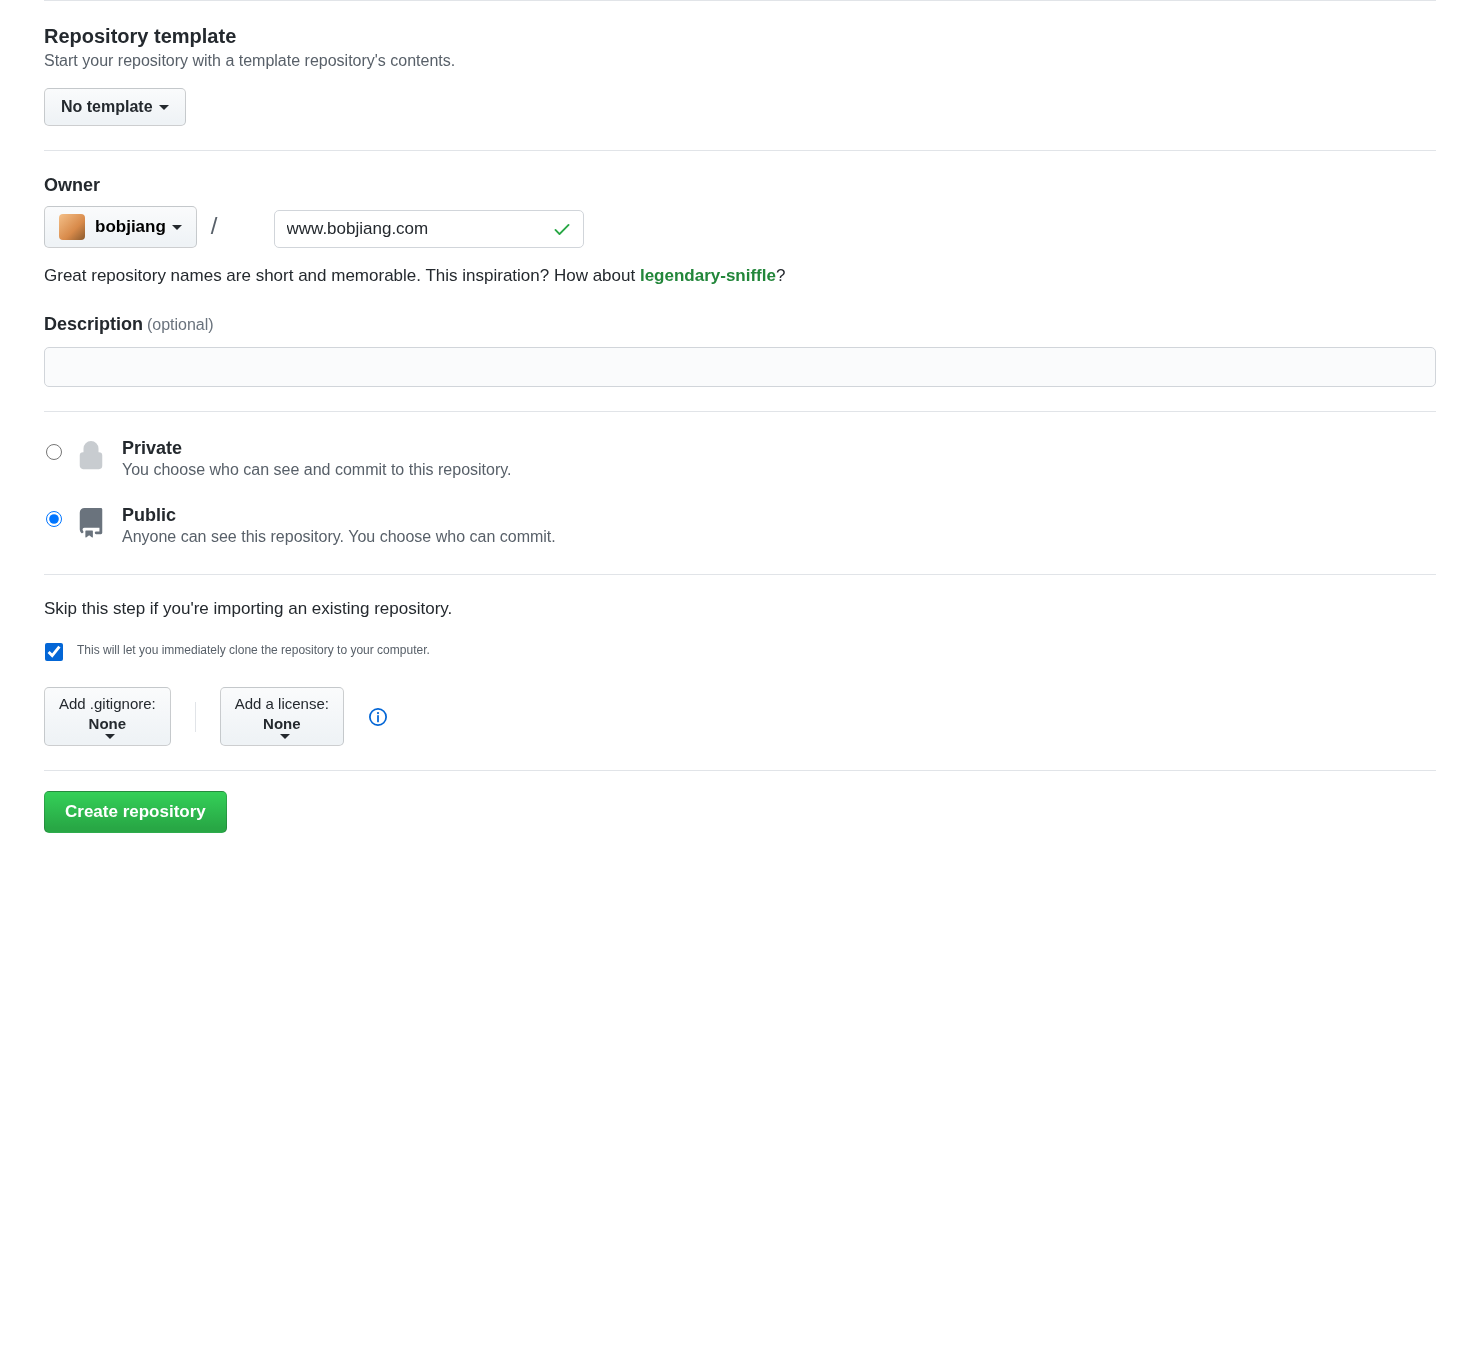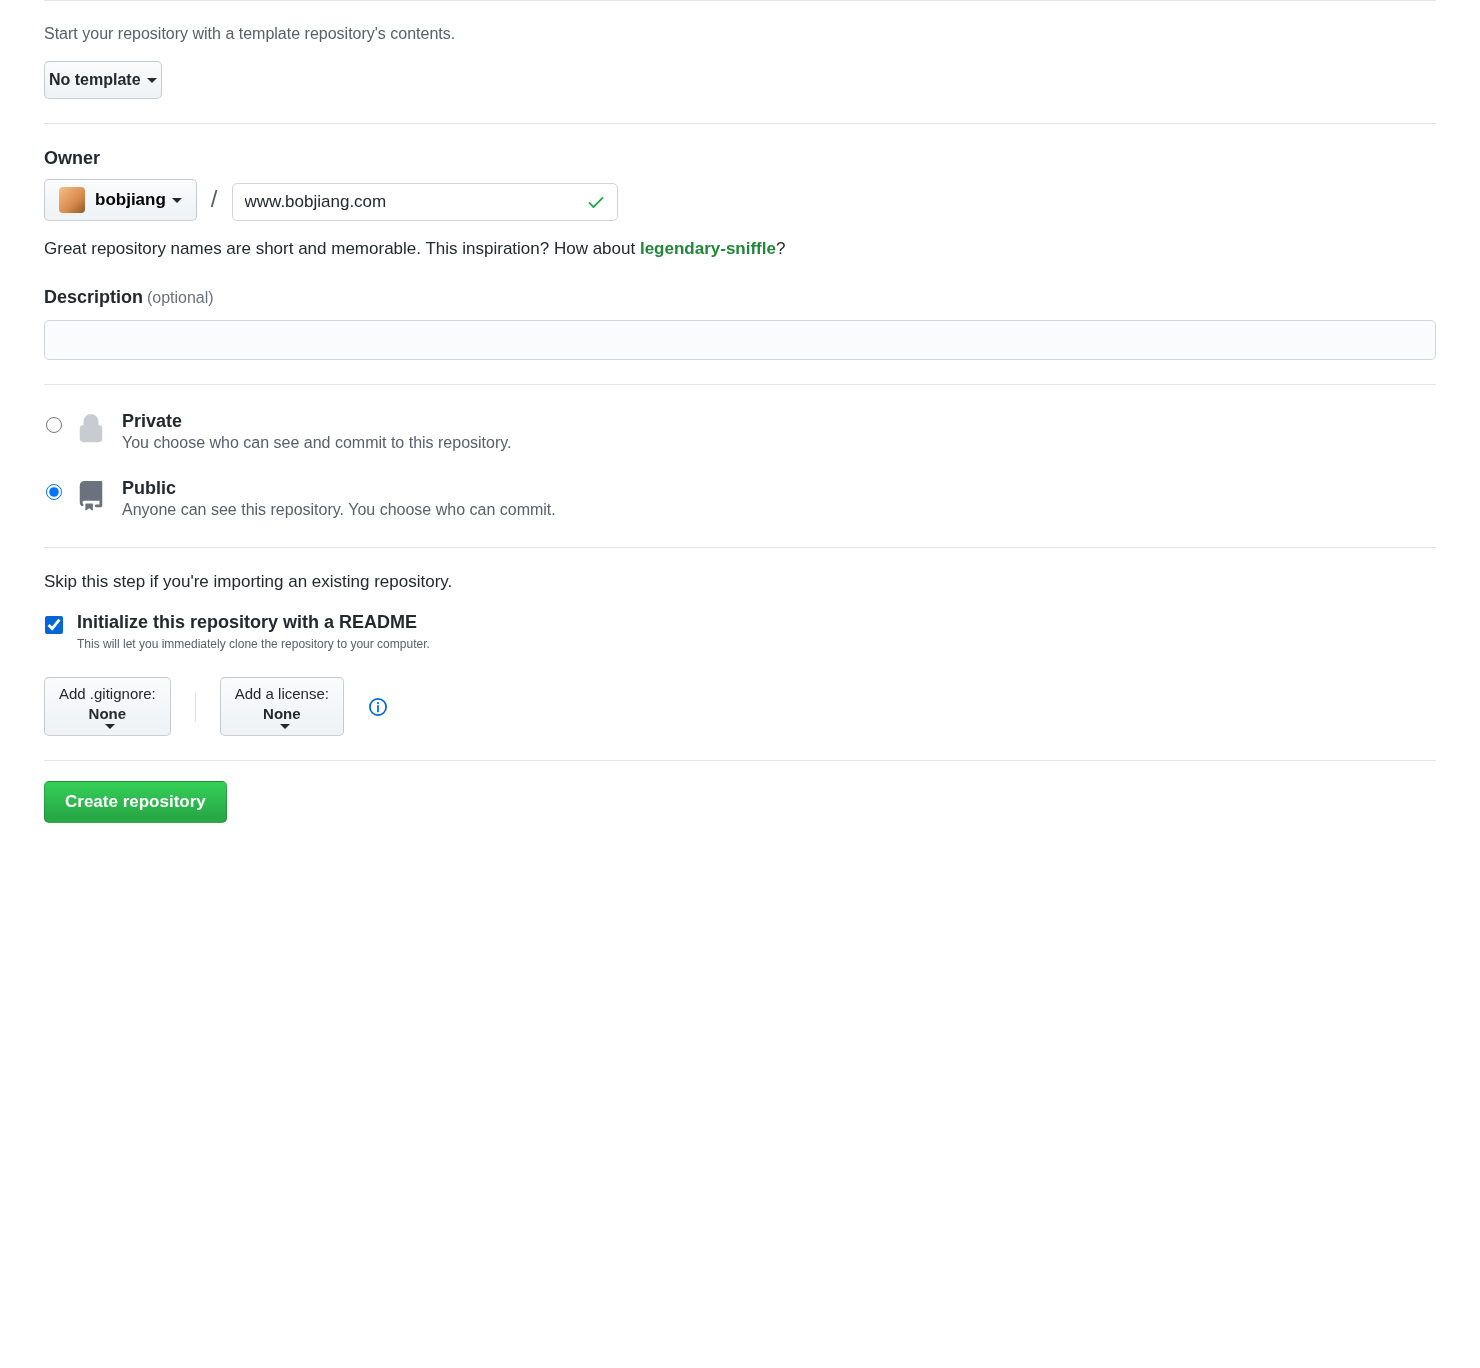--- a/index.html
+++ b/index.html
@@ -19,21 +19,21 @@
     border: none;
     border-top: 1px solid #e1e4e8;
     margin: 0;
   }
   .section { padding: 24px 0; }
   .heading { font-size: 20px; font-weight: 600; margin: 0 0 4px 0; }
   .subtext { color: #586069; font-size: 16px; margin: 0; }
   .btn {
     display: inline-flex;
     align-items: center;
-    padding: 8px 4px;
+    padding: 8px 16px;
     font-size: 16px;
     font-weight: 600;
     color: #24292e;
     background: linear-gradient(-180deg, #fafbfc, #eff3f6 90%);
     border: 1px solid rgba(27,31,35,0.2);
     border-radius: 5px;
     cursor: pointer;
     line-height: 20px;
   }
   .btn-small {
@@ -72,22 +72,23 @@
     margin-right: 10px;
     flex-shrink: 0;
   }
   .slash { font-size: 24px; color: #586069; padding: 0 4px 8px 4px; }
   .text-input {
     font-size: 17px;
     padding: 8px 40px 8px 12px;
     border: 1px solid #d1d5da;
     border-radius: 5px;
     background: #fff;
-    width: 386px;
+    width: 310px;
     color: #24292e;
+    margin-left: 42px;
   }
   .input-wrap { position: relative; display: inline-block; }
   .check-icon {
     position: absolute;
     right: 12px;
     top: 50%;
     transform: translateY(-50%);
     color: #28a745;
   }
   .hint-line { font-size: 17px; color: #24292e; margin-top: 18px; }
@@ -137,20 +138,21 @@
   svg { display: block; }
 </style>
 </head>
 <body>
 
 <div class="container">
 
   <hr class="divider">
 
   <div class="section">
+    <h2 class="heading">Repository template</h2>
     <p class="subtext">Start your repository with a template repository's contents.</p>
     <div style="margin-top:18px;">
       <button class="btn">
         <span>No template</span>
         <span class="caret"></span>
       </button>
     </div>
   </div>
 
   <hr class="divider">
@@ -220,21 +222,20 @@
   </div>
 
   <hr class="divider">
 
   <div class="section">
     <div class="skip-text">Skip this step if you're importing an existing repository.</div>
 
     <label class="check-row">
       <input type="checkbox" checked="" style="">
       <span>
-        <div class="ck-title">Initialize this repository with a README</div>
         <div class="ck-desc">This will let you immediately clone the repository to your computer.</div>
       </span>
     </label>
 
     <div class="selectors-row">
       <button class="btn btn-small">
         <span>Add .gitignore: </span>
           <span class="strong-inline">None</span>
         <span class="caret"></span>
       </button>

